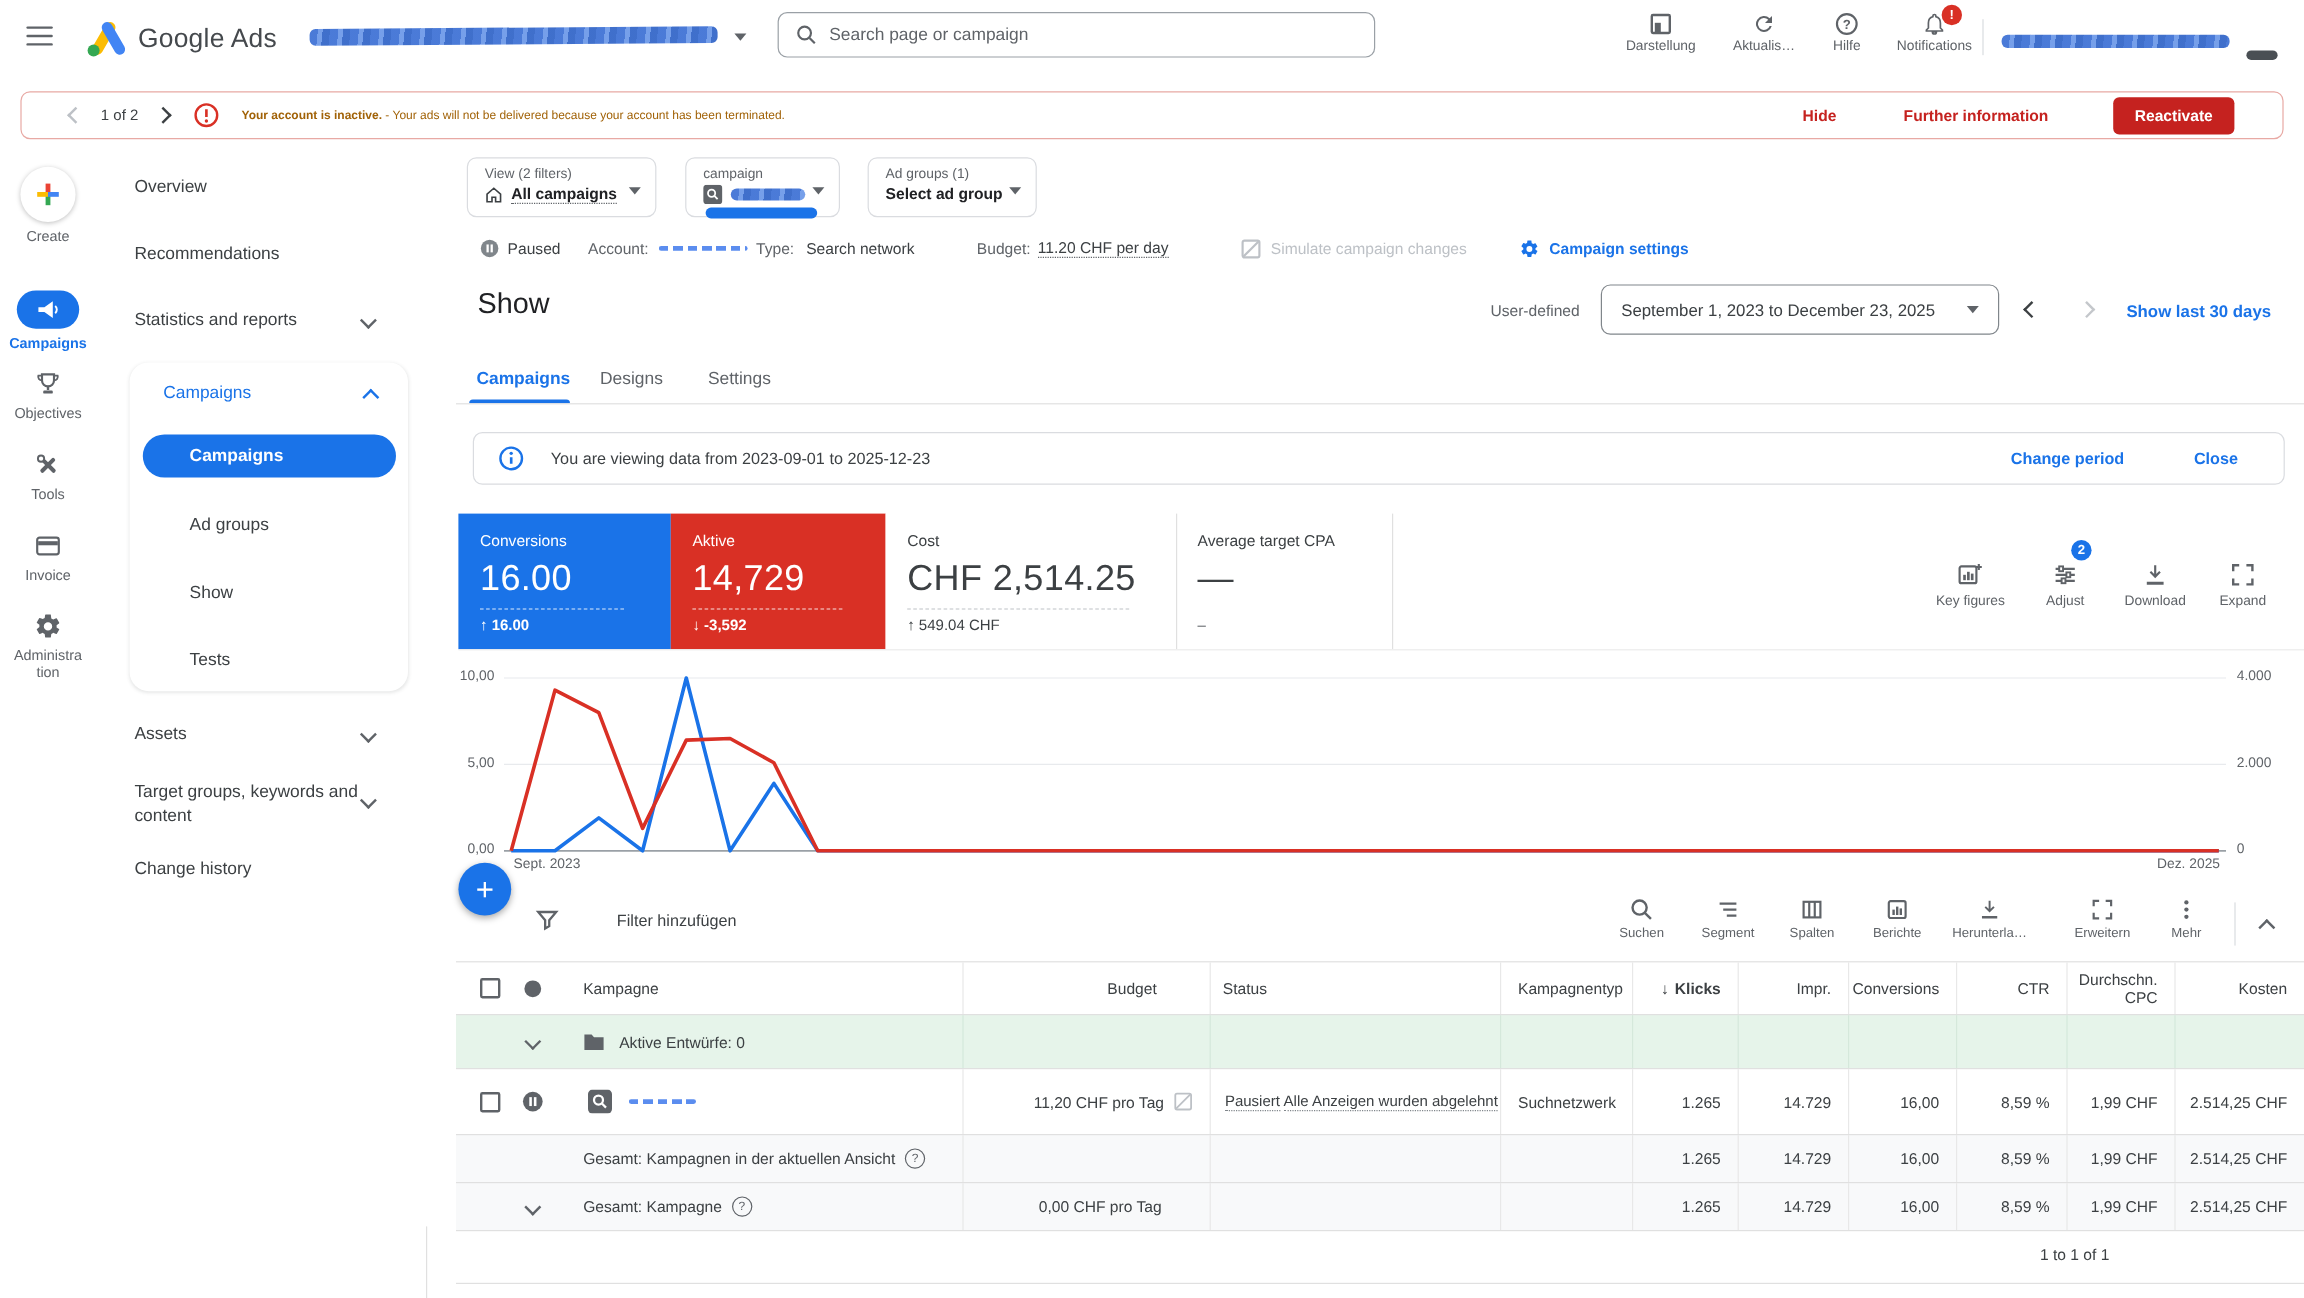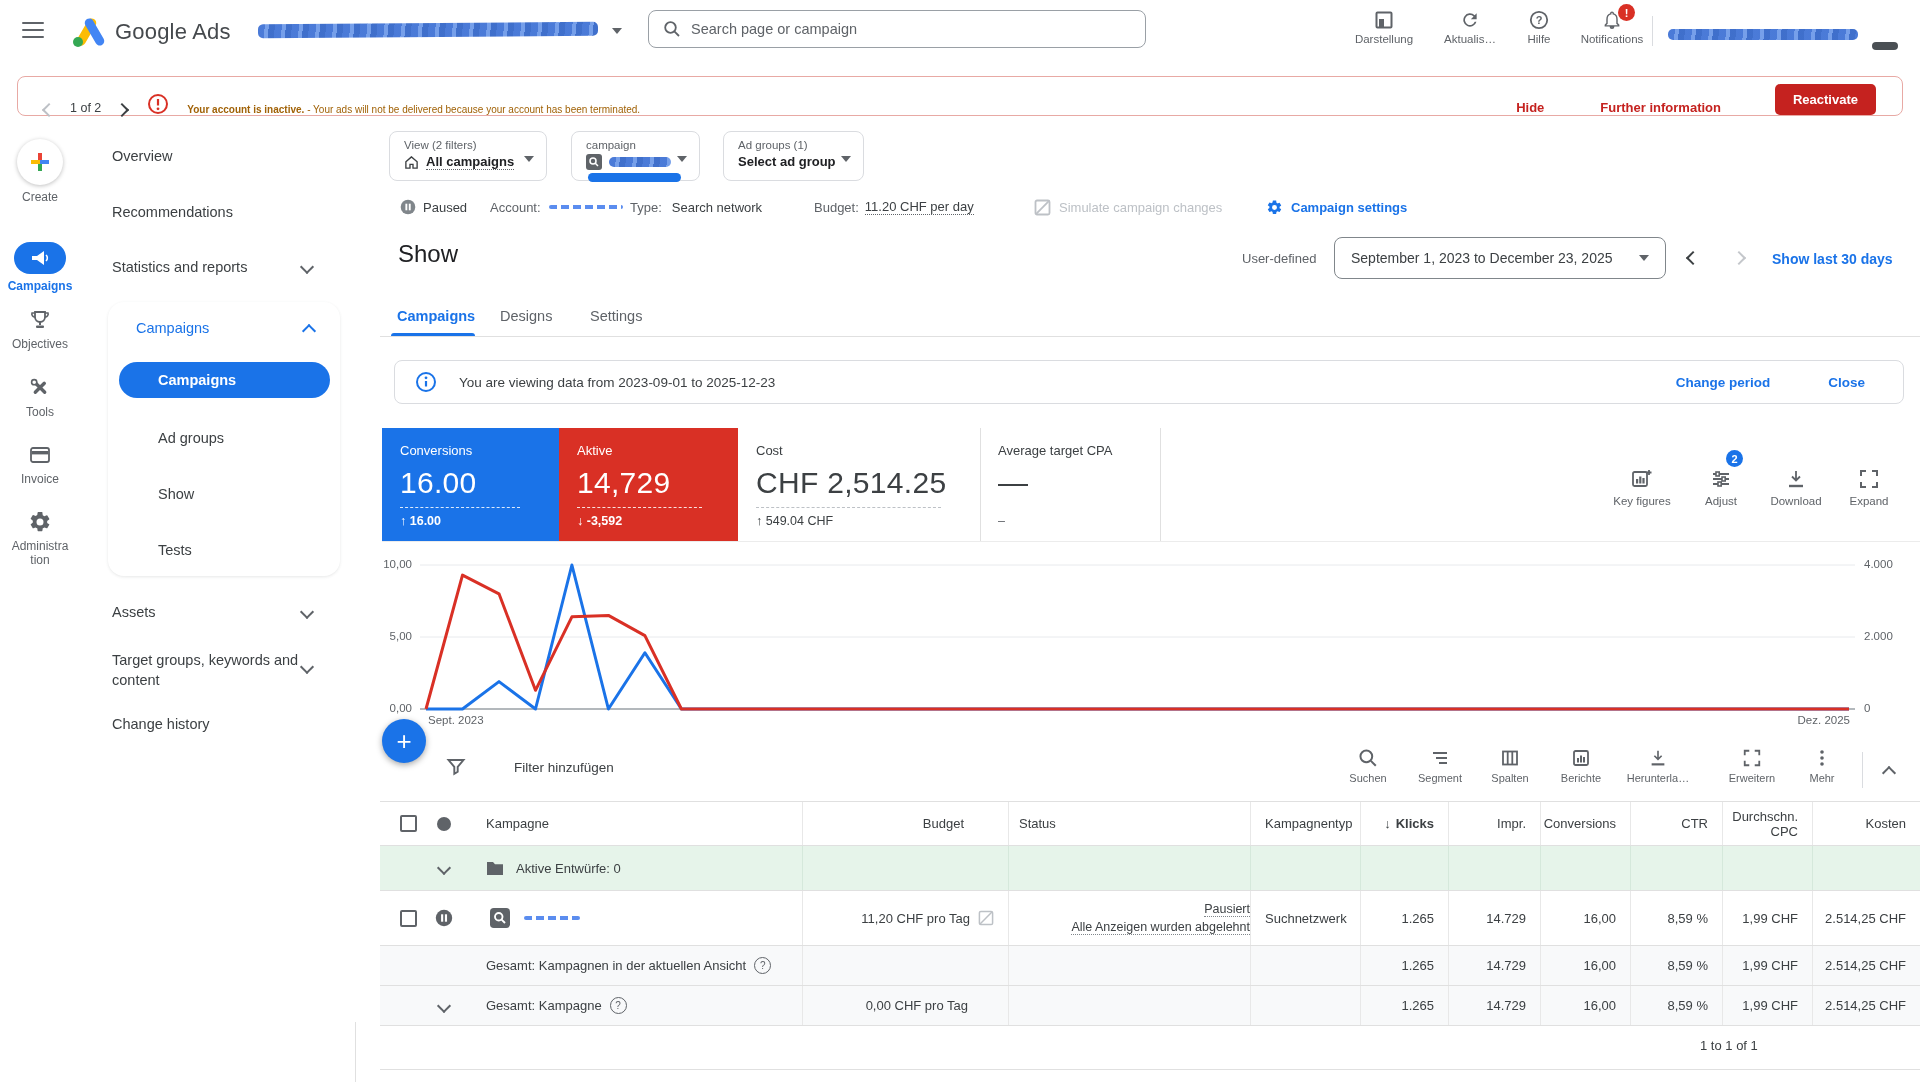--- a/index.html
+++ b/index.html
@@ -15,21 +15,21 @@
   .brand{position:absolute;left:115px;top:19px;font-size:22px;color:#45494d;letter-spacing:.2px}
   .scribble{border-radius:5px;background:repeating-linear-gradient(96deg,#3b6fd4 0 7px,#6a97e8 7px 11px,#2f63c7 11px 17px);opacity:.92}
   .scribble-dash{background:repeating-linear-gradient(90deg,#5b8def 0 8px,transparent 8px 12px);height:4px;border-radius:2px}
   .tb-action{position:absolute;top:10px;width:74px;display:flex;flex-direction:column;align-items:center;gap:3px;color:#5f6368;cursor:pointer}
   .tb-action .lbl{font-size:11.5px;white-space:nowrap}
   .badge{position:absolute;background:#d93025;color:#fff;border-radius:50%;display:flex;align-items:center;justify-content:center;font-weight:bold}
   .searchbox{position:absolute;left:648px;top:10px;width:498px;height:38px;border:1px solid #9aa0a6;border-radius:8px;display:flex;align-items:center;gap:10px;padding:0 14px;box-sizing:border-box;color:#5f6368;background:#fff}
   .searchbox .ph{font-size:14.5px;color:#5f6368}
 
   
-  .alert{position:absolute;left:17px;top:76px;width:1886px;height:40px;border:1px solid #e8a9a4;border-radius:8px;box-sizing:border-box;display:flex;align-items:flex-end;padding:0 26px;gap:10px;background:#fff}
+  .alert{position:absolute;left:17px;top:76px;width:1886px;height:40px;border:1px solid #e8a9a4;border-radius:8px;box-sizing:border-box;display:flex;align-items:center;padding:0 40px;gap:10px;background:#fff}
   .alert .msg{font-size:10px;color:#a16207;margin-left:8px}
   .alert .lnk{color:#c5221f;font-weight:bold;font-size:13px;cursor:pointer;white-space:nowrap}
   .btn-reactivate{background:#c5221f;color:#fff;font-weight:bold;font-size:13px;border:none;border-radius:5px;padding:8px 18px;cursor:pointer}
   .pager-txt{font-size:12.5px;color:#3c4043;margin:0 6px}
 
   
   .chev{width:8px;height:8px;border-right:2px solid #5f6368;border-bottom:2px solid #5f6368;transform:rotate(45deg);display:inline-block}
   .chev.up{transform:rotate(-135deg)}
   .chev.left{transform:rotate(135deg)}
   .chev.right{transform:rotate(-45deg)}
@@ -102,21 +102,21 @@
 
   
   .tbl-row{position:absolute;left:380px;width:1540px;display:grid;box-sizing:border-box;padding-left:20px;
     grid-template-columns:24px 40px 339px 206px 242px 110px 88px 92px 90px 92px 90px 107px;border-top:1px solid #e0e0e0;background:#fff}
   .cell{display:flex;align-items:center;box-sizing:border-box;font-size:13px;color:#3c4043;overflow:hidden}
   .cell.rb{border-right:1px solid #e8e8e8}
   .cell.num{justify-content:flex-end;padding-right:14px;text-align:right}
   .cell.hdr{color:#3c4043}
   .row-green{background:#e6f4ea}
   .row-gray{background:#f8f9fa}
-  .status-cell{flex-direction:column;align-items:flex-end;justify-content:center;gap:3px;padding-left:10px}
+  .status-cell{flex-direction:row;align-items:center;justify-content:center;gap:3px;padding-left:10px}
   .u-dot{border-bottom:1px dotted #80868b;font-size:12.5px;color:#3c4043;white-space:nowrap}
   .checkbox{width:17px;height:17px;border:2px solid #5f6368;border-radius:2px;box-sizing:border-box;background:#fff;cursor:pointer}
   .pag{position:absolute;left:1700px;top:1038px;width:205px;text-align:left;font-size:13px;color:#3c4043}
   .tbl-bottom{position:absolute;left:380px;top:1069px;width:1540px;height:1px;background:#e0e0e0}
   .qmark{width:15px;height:15px;border:1.5px solid #5f6368;border-radius:50%;display:inline-flex;align-items:center;justify-content:center;font-size:10px;color:#5f6368;margin-left:8px;flex:none}
 </style>
 </head>
 <body>
 
 <div class="topbar">

